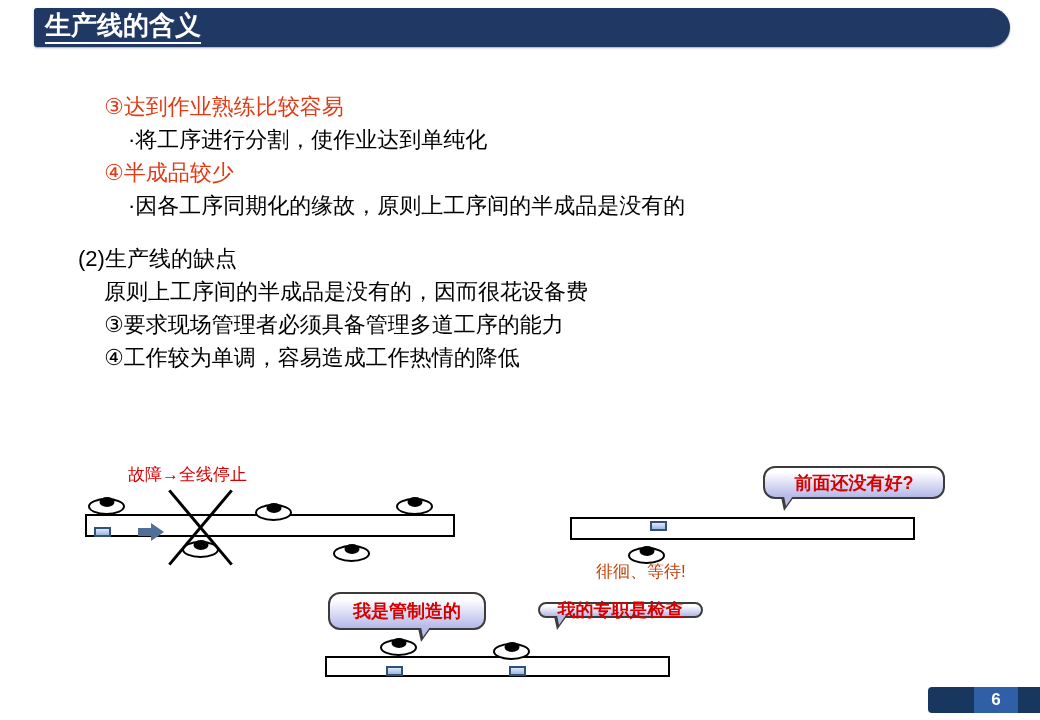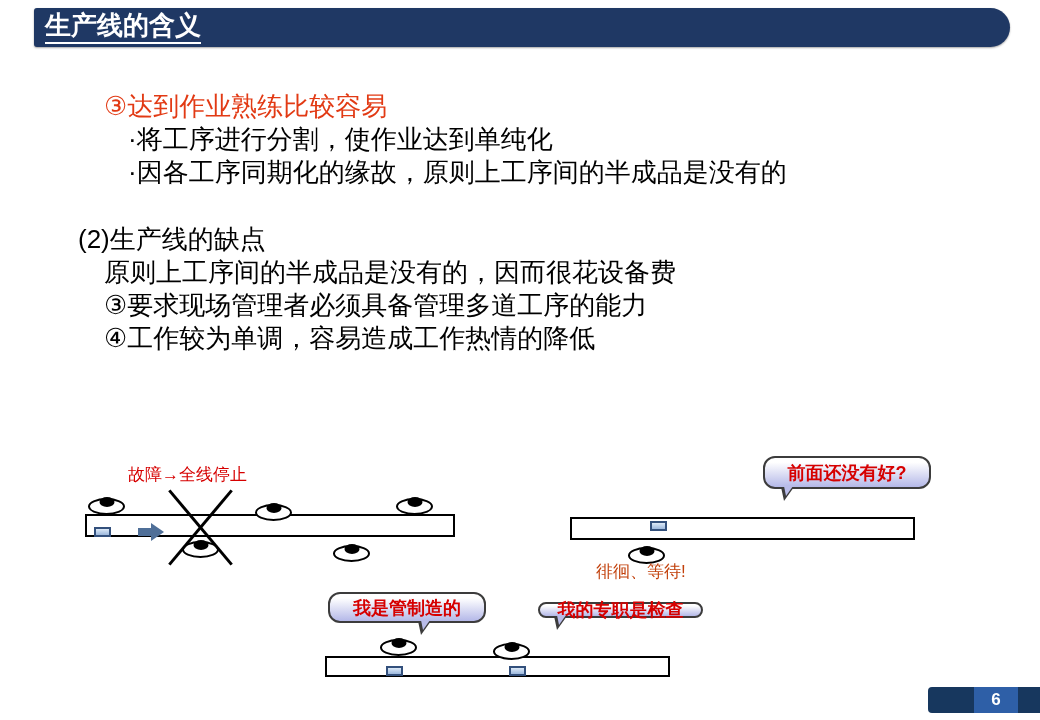--- a/index.html
+++ b/index.html
@@ -9,27 +9,27 @@
   .slide { position:relative; width:1040px; height:720px; background:#ffffff; overflow:hidden; }
 
   
   .title-bar { position:absolute; left:34px; top:8px; width:976px; height:39px;
     background:#1f3864; border-radius:3px 20px 20px 3px; display:flex; align-items:center;
     box-shadow:0 1px 2px rgba(0,0,0,0.35); }
   .title-text { margin-left:11px; color:#ffffff; font-size:26px; font-weight:bold;
     border-bottom:2px solid #ffffff; padding-bottom:2px; line-height:1.15; white-space:nowrap; }
 
   
-  .body-text { position:absolute; left:0; top:90px; width:823px; font-size:26px; color:#000000; }
+  .body-text { position:absolute; left:0; top:90px; width:823px; font-size:22px; color:#000000; }
   .line { line-height:33px; white-space:nowrap; }
   .ind0 { margin-left:78px; }
   .ind1 { margin-left:104px; }
   .ind2 { margin-left:128px; }
   .red  { color:#e23a14; }
-  .gap-top { margin-top:34px; }
+  .gap-top { margin-top:20px; }
 
   
   .label { position:absolute; white-space:nowrap; }
   .fault-label  { left:128px; top:463px; font-size:17px; color:#d60000; }
   .wander-label { left:596px; top:560px; font-size:17px; color:#c2410c; }
 
   
   .conveyor { position:absolute; background:#ffffff; border:2px solid #000000; }
   .conveyor.c1 { left:85px;  top:514px; width:370px; height:23px; }
   .conveyor.c2 { left:570px; top:517px; width:345px; height:23px; }
@@ -58,23 +58,23 @@
 
   
   .bubble { position:absolute; border:2px solid #3c3c3c; border-radius:12px;
     background:linear-gradient(180deg,#ffffff 15%,#b4b8e8 100%);
     color:#d60000; font-weight:bold; font-size:18px;
     display:flex; align-items:center; justify-content:center; white-space:nowrap; }
   .bubble::before { content:""; position:absolute; bottom:-14px; border-style:solid;
     border-width:14px 10px 0 3px; border-color:#3c3c3c transparent transparent transparent; }
   .bubble::after  { content:""; position:absolute; bottom:-9px; border-style:solid;
     border-width:10px 7px 0 2px; border-color:#b9bce9 transparent transparent transparent; }
-  .bubble.b1 { left:763px; top:456px; width:168px; height:33px; }
+  .bubble.b1 { left:763px; top:466px; width:182px; height:33px; }
   .bubble.b1::before { left:16px; }  .bubble.b1::after { left:19px; }
-  .bubble.b2 { left:328px; top:592px; width:158px; height:31px; }
+  .bubble.b2 { left:328px; top:592px; width:158px; height:38px; }
   .bubble.b2::before { left:88px; }  .bubble.b2::after { left:91px; }
   .bubble.b3 { left:538px; top:602px; width:165px; height:16px; }
   .bubble.b3::before { left:14px; }  .bubble.b3::after { left:17px; }
 
   
   .footer-bar { position:absolute; right:0; bottom:7px; width:112px; height:26px;
     background:#17375e; border-radius:4px 0 0 4px; }
   .page-box { position:absolute; right:22px; bottom:7px; width:44px; height:26px;
     background:#2e5fa7; color:#ffffff; font-size:17px; font-weight:bold;
     display:flex; align-items:center; justify-content:center; }
@@ -84,20 +84,21 @@
 
 <div class="slide">
 
   <div class="title-bar">
     <span class="title-text">生产线的含义</span>
   </div>
 
   <div class="body-text">
     <div class="line ind1 red">③达到作业熟练比较容易</div>
     <div class="line ind2">·将工序进行分割，使作业达到单纯化</div>
+    <div class="line ind1 red">④半成品较少</div>
     <div class="line ind2">·因各工序同期化的缘故，原则上工序间的半成品是没有的</div>
     <div class="line ind0 gap-top">(2)生产线的缺点</div>
     <div class="line ind1">原则上工序间的半成品是没有的，因而很花设备费</div>
     <div class="line ind1">③要求现场管理者必须具备管理多道工序的能力</div>
     <div class="line ind1">④工作较为单调，容易造成工作热情的降低</div>
   </div>
 
   <div>
     <div class="label fault-label">故障→全线停止</div>
 

